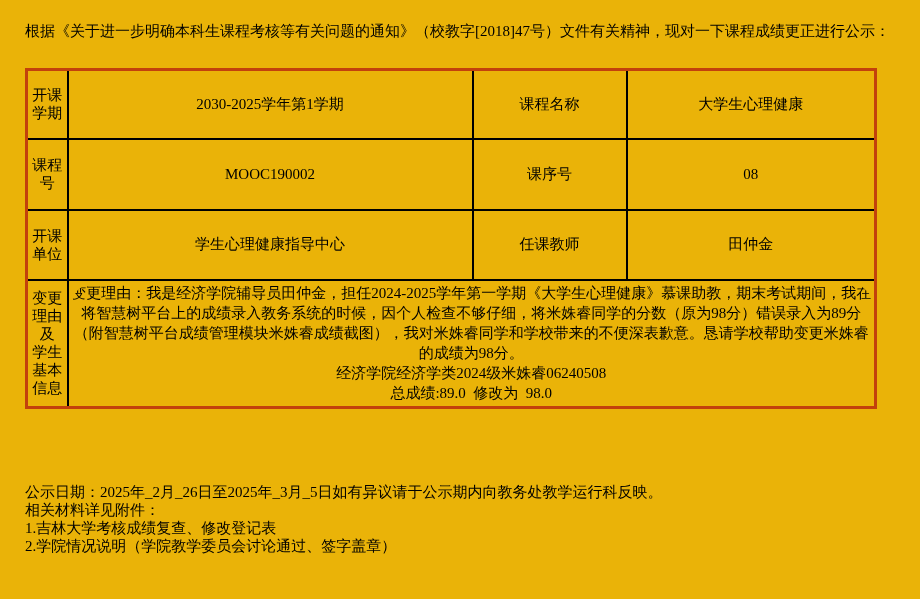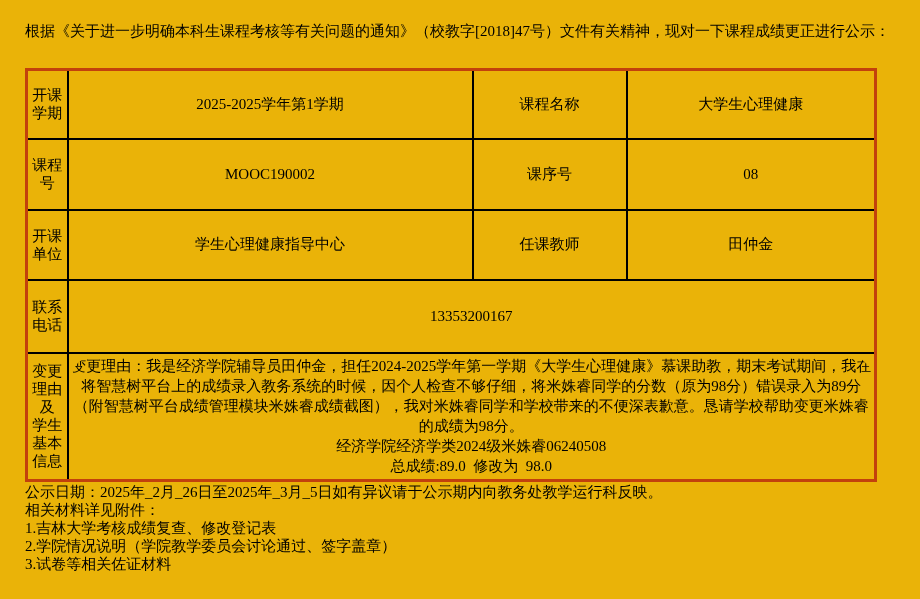--- a/index.html
+++ b/index.html
@@ -82,58 +82,52 @@
     <colgroup>
       <col style="width:41px">
       <col style="width:405px">
       <col style="width:154px">
       <col style="width:249px">
     </colgroup>
     <tbody>
       <tr style="height:69px">
         <td class="label-cell">开课
 学期</td>
-        <td>2025-2025学年第1学期</td>
+        <td>2030-2025学年第1学期</td>
         <td>课程名称</td>
         <td>大学生心理健康</td>
       </tr>
       <tr style="height:71px">
         <td class="label-cell">课程
 号</td>
         <td>MOOC190002</td>
         <td>课序号</td>
         <td>08</td>
       </tr>
       <tr style="height:70px">
         <td class="label-cell">开课
 单位</td>
         <td>学生心理健康指导中心</td>
         <td>任课教师</td>
         <td>田仲金</td>
-      </tr>
-      <tr style="height:73px">
-        <td class="label-cell">联系
-电话</td>
-        <td colspan="3">13353200167</td>
       </tr>
       <tr style="height:128px">
         <td class="label-cell">变更
 理由
 及
 学生
 基本
 信息</td>
         <td colspan="3" class="reason-cell">变更理由：我是经济学院辅导员田仲金，担任2024-2025学年第一学期《大学生心理健康》慕课助教，期末考试期间，我在将智慧树平台上的成绩录入教务系统的时候，因个人检查不够仔细，将米姝睿同学的分数（原为98分）错误录入为89分（附智慧树平台成绩管理模块米姝睿成绩截图），我对米姝睿同学和学校带来的不便深表歉意。恳请学校帮助变更米姝睿的成绩为98分。
 经济学院经济学类2024级米姝睿06240508
 总成绩:89.0  修改为  98.0</td>
       </tr>
     </tbody>
   </table>
 
   <div class="footer">
     <div class="footer-line">公示日期：2025年_2月_26日至2025年_3月_5日如有异议请于公示期内向教务处教学运行科反映。</div>
     <div class="footer-line">相关材料详见附件：</div>
     <div class="footer-line">1.吉林大学考核成绩复查、修改登记表</div>
     <div class="footer-line">2.学院情况说明（学院教学委员会讨论通过、签字盖章）</div>
-    <div class="footer-line">3.试卷等相关佐证材料</div>
   </div>
 
 </div>
 
 </body></html>

